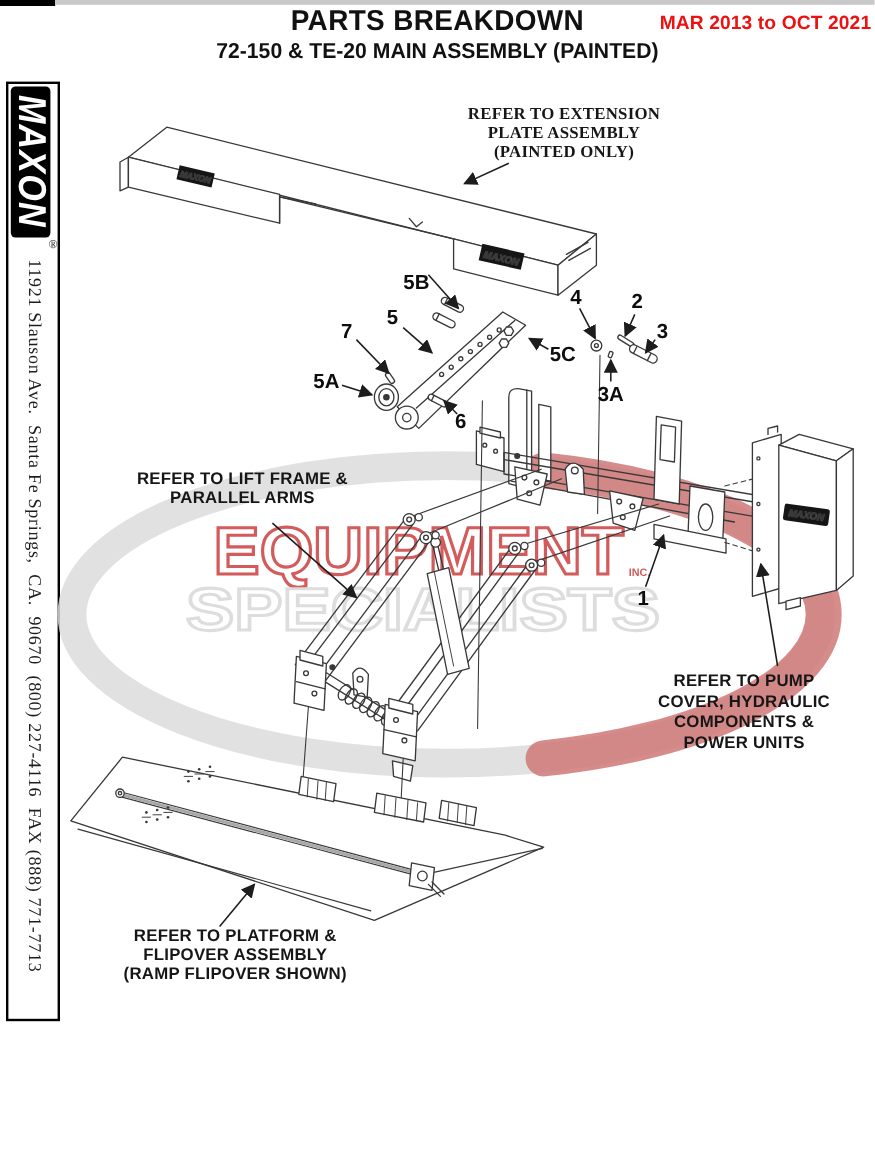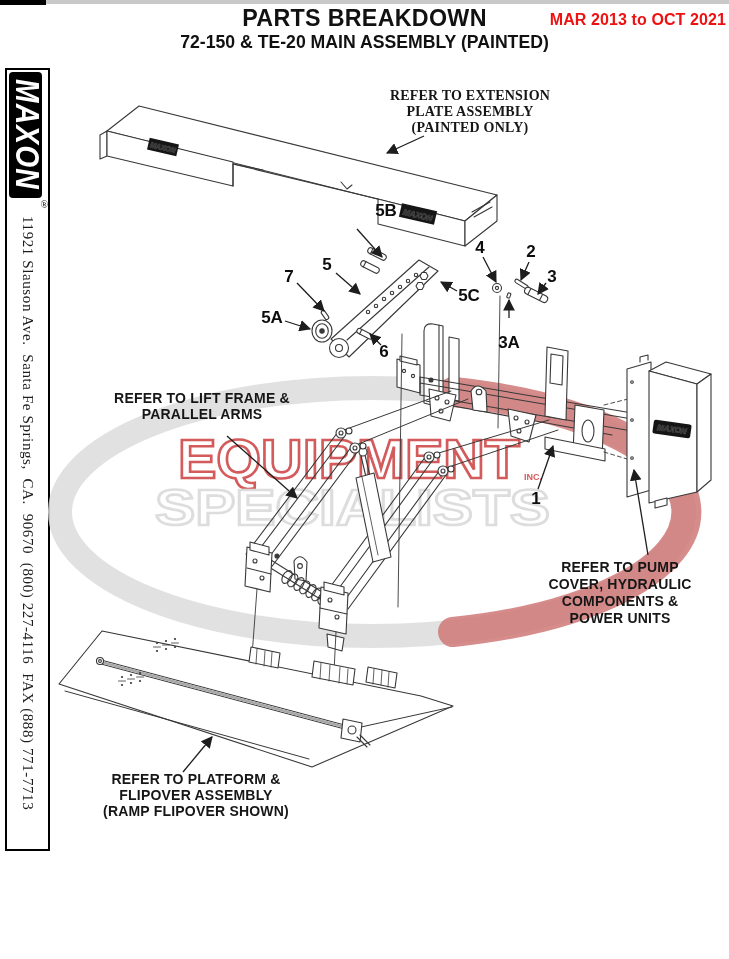--- a/index.html
+++ b/index.html
@@ -307,26 +307,26 @@
     <div>COVER, HYDRAULIC</div>
     <div>COMPONENTS &amp;</div>
     <div>POWER UNITS</div>
   </div>
   <div class="note" style="left:76px;top:771px;width:240px;">
     <div>REFER TO PLATFORM &amp;</div>
     <div>FLIPOVER ASSEMBLY</div>
     <div>(RAMP FLIPOVER SHOWN)</div>
   </div>
 
-  <div class="co" style="left:347px;top:211px;margin-left:39px;">5B</div>
+  <div class="co" style="left:347px;top:236px;">5B</div>
   <div class="co" style="left:327px;top:265px;">5</div>
   <div class="co" style="left:289px;top:277px;">7</div>
   <div class="co" style="left:272px;top:318px;text-align:right;">5A</div>
   <div class="co" style="left:384px;top:352px;">6</div>
   <div class="co" style="left:469px;top:296px;">5C</div>
   <div class="co" style="left:480px;top:248px;">4</div>
   <div class="co" style="left:531px;top:252px;">2</div>
   <div class="co" style="left:552px;top:277px;">3</div>
-  <div class="co" style="left:509px;top:343px;">3A</div>
+  <div class="co" style="left:509px;top:329px;">3A</div>
   <div class="co" style="left:536px;top:499px;">1</div>
 
   <div class="abs page-number">24</div>
 </div>
 
 </body></html>

